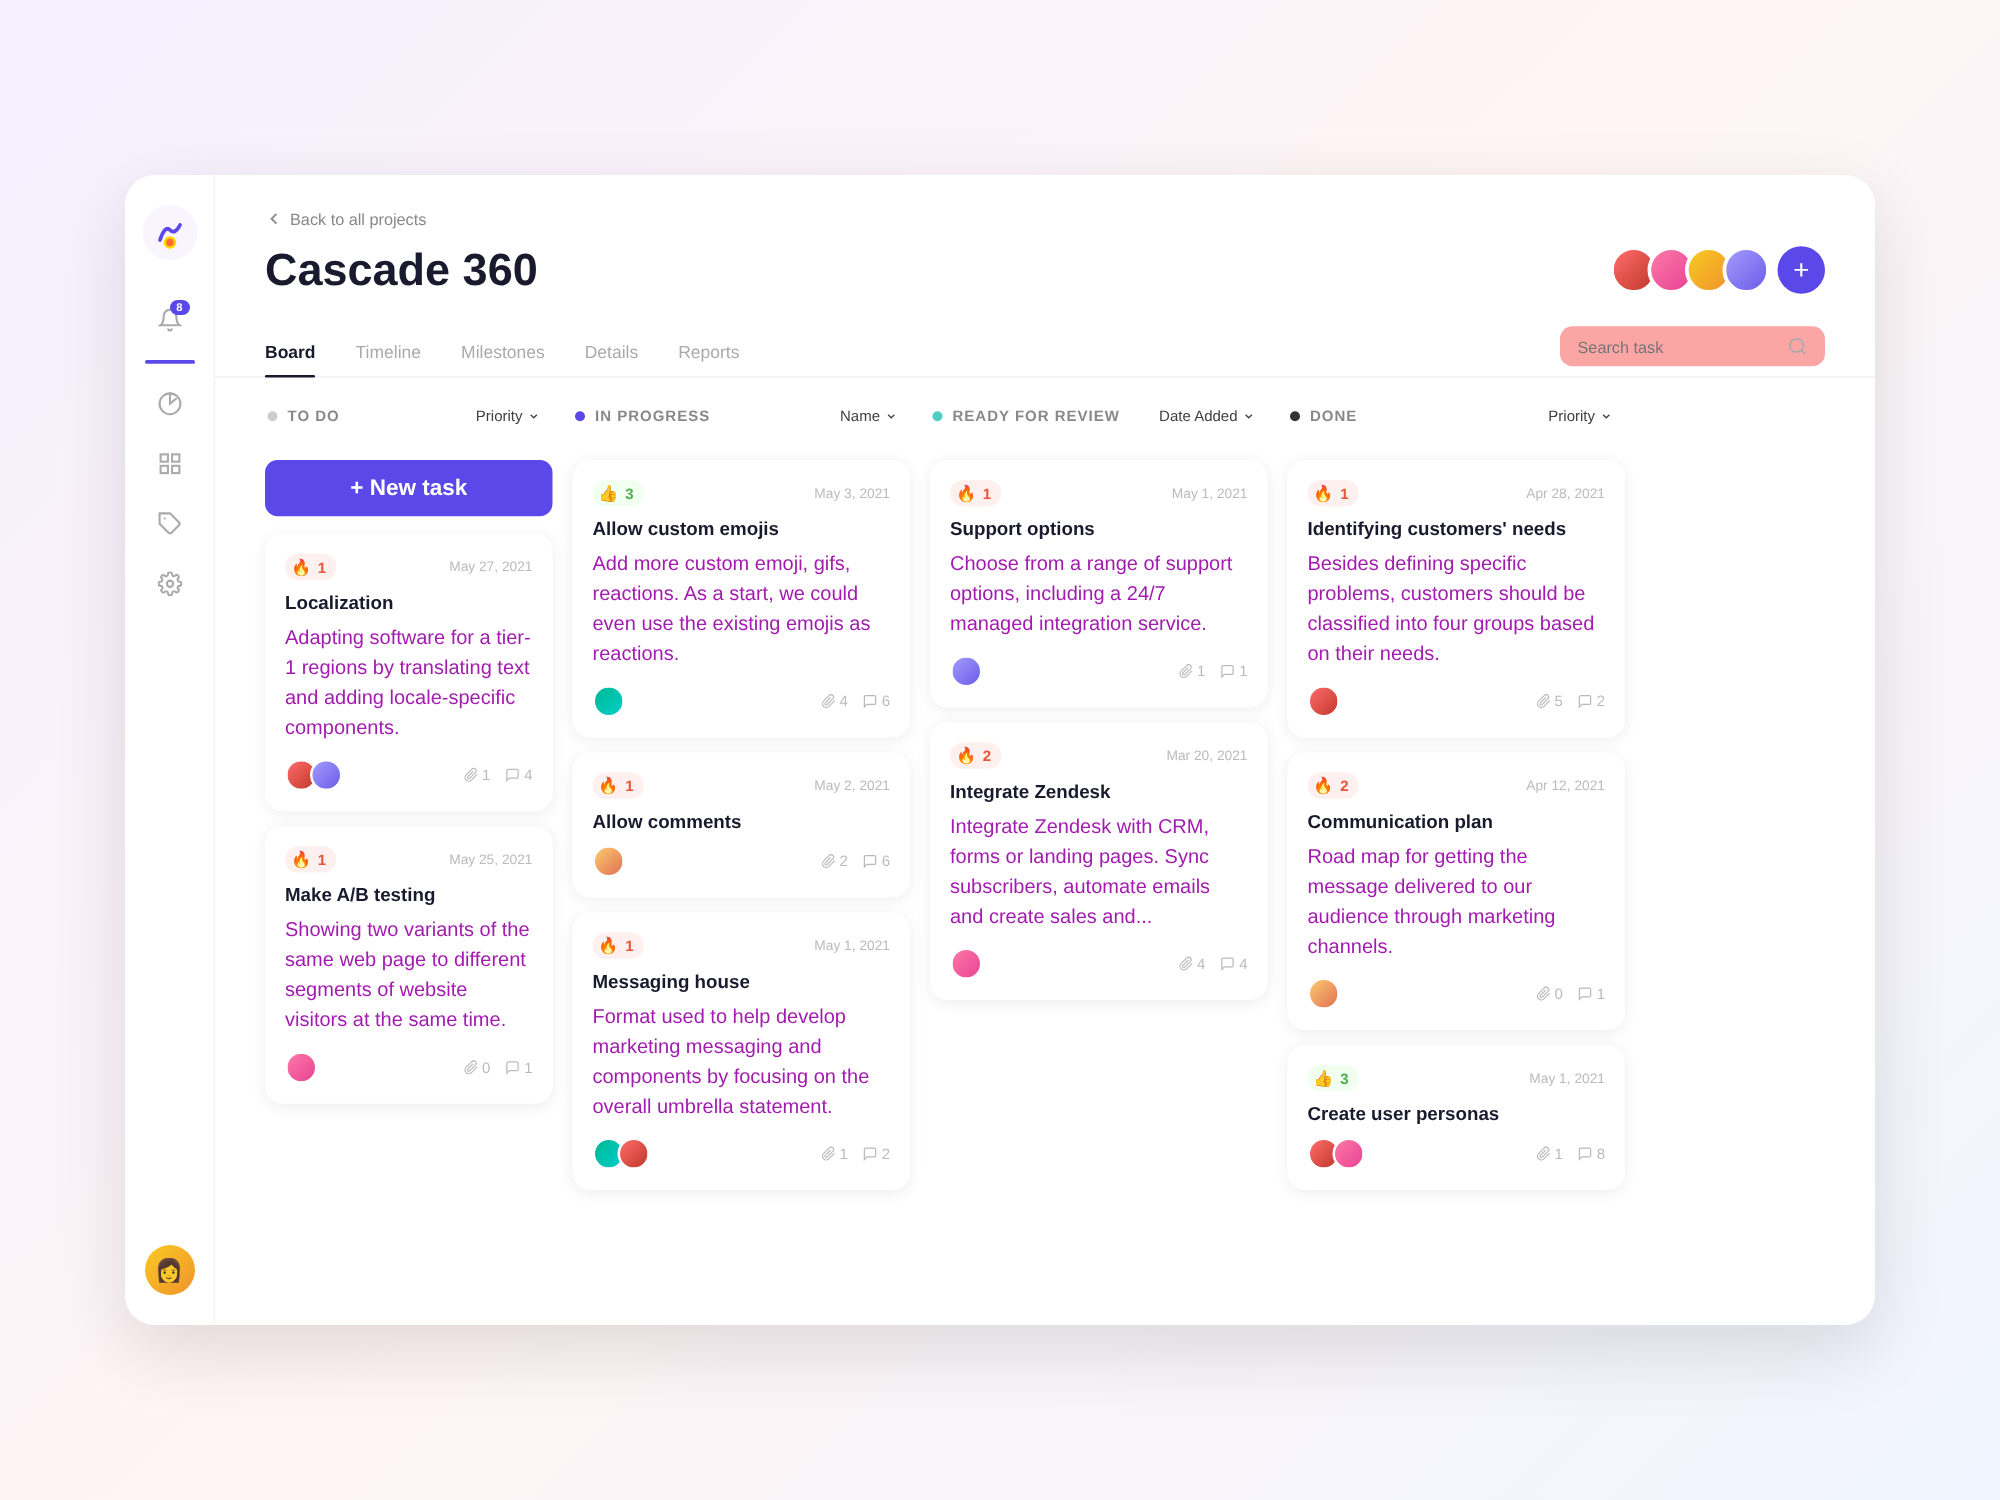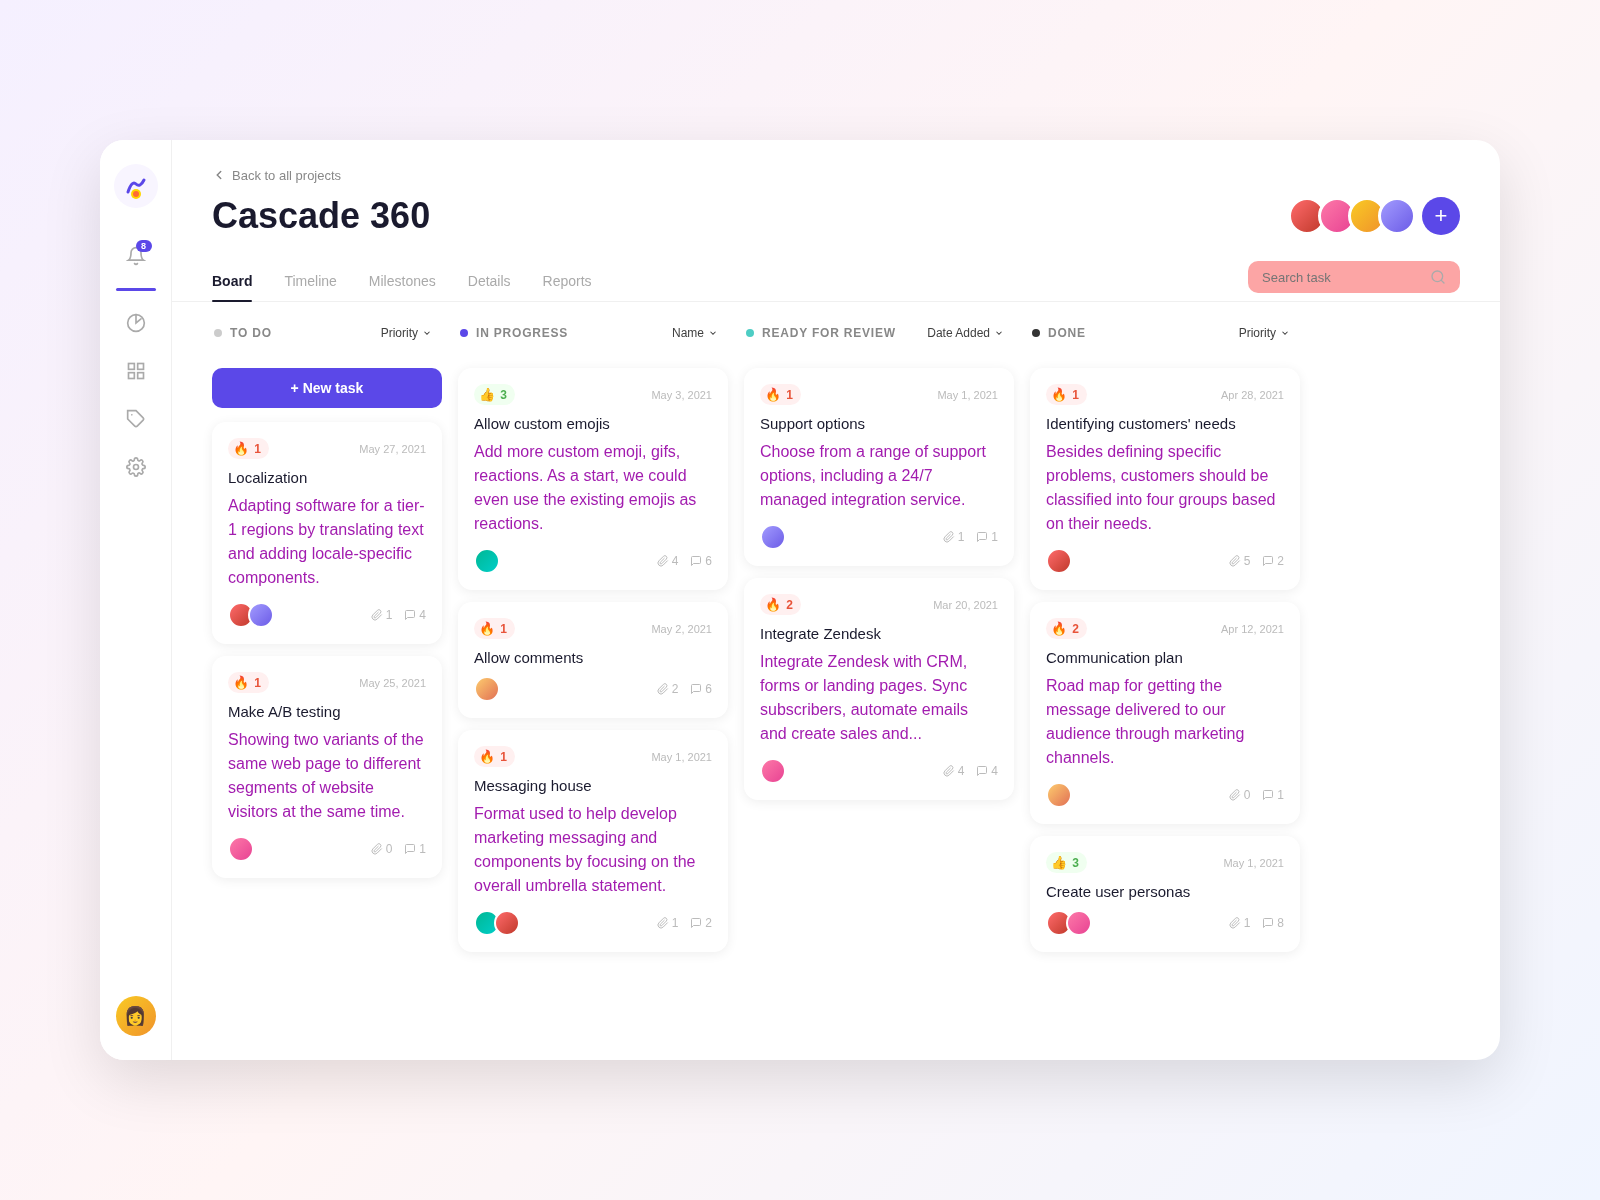--- a/index.html
+++ b/index.html
@@ -251,21 +251,21 @@
       border: none;
       padding: 4px 8px;
       border-radius: 6px;
     }
     .new-task-btn {
       background: #5b48e8;
       color: #fff;
       border: none;
       border-radius: 10px;
       padding: 12px 16px;
-      font-size: 14px;
+      font-size: 18px;
       font-weight: 600;
       cursor: pointer;
       width: 100%;
       margin-bottom: 14px;
       display: flex;
       align-items: center;
       justify-content: center;
       gap: 6px;
     }
     
@@ -299,21 +299,21 @@
       color: #4caf50;
     }
     .priority-badge .fire { font-size: 13px; }
     .priority-badge .thumb { font-size: 13px; }
     .card-date {
       font-size: 11px;
       color: #bbb;
     }
     .card-title {
       font-size: 15px;
-      font-weight: 400;
+      font-weight: 700;
       color: #1a1a2e;
       margin-bottom: 8px;
     }
     .card-desc {
       font-size: 16px;
       color: #a21caf;
       line-height: 1.5;
       margin-bottom: 12px;
     }
     .card-footer {

